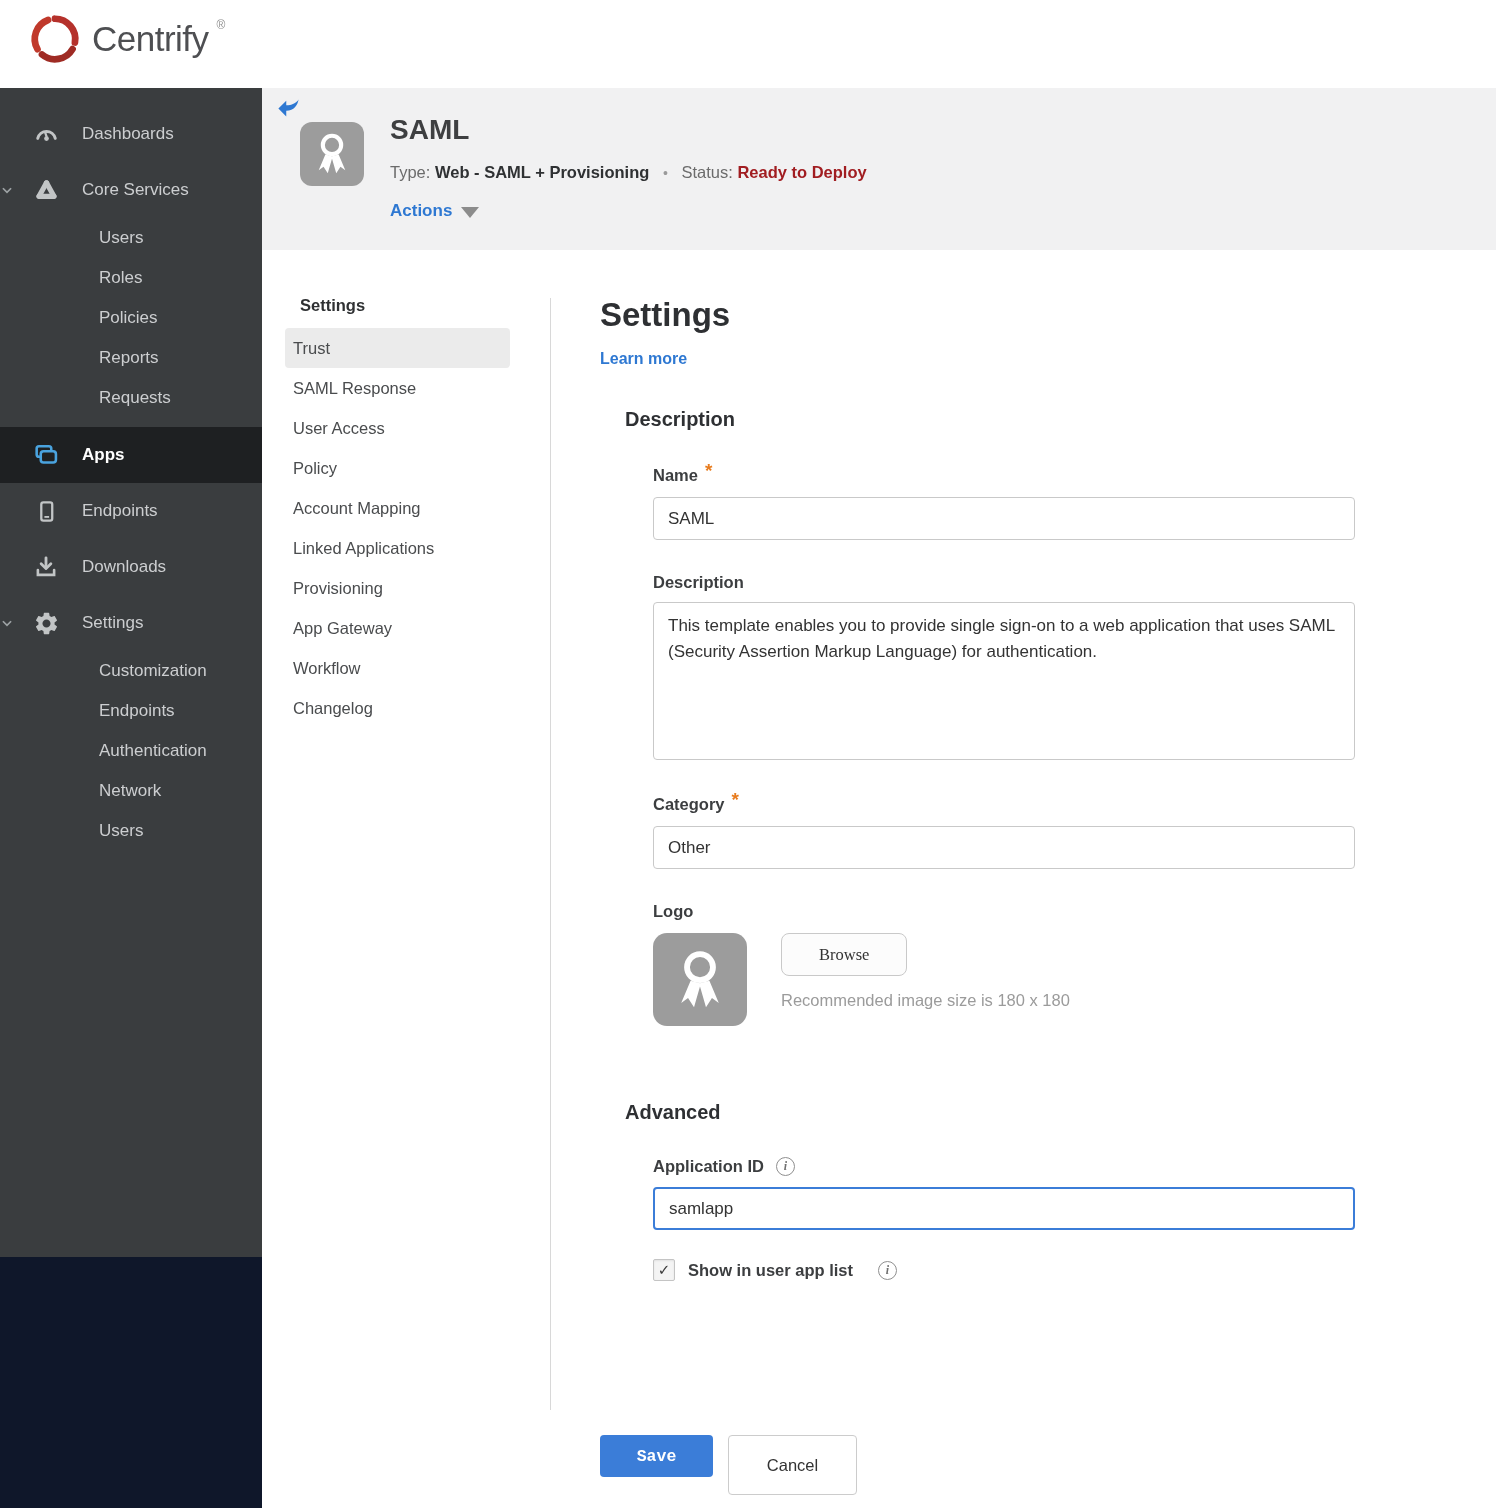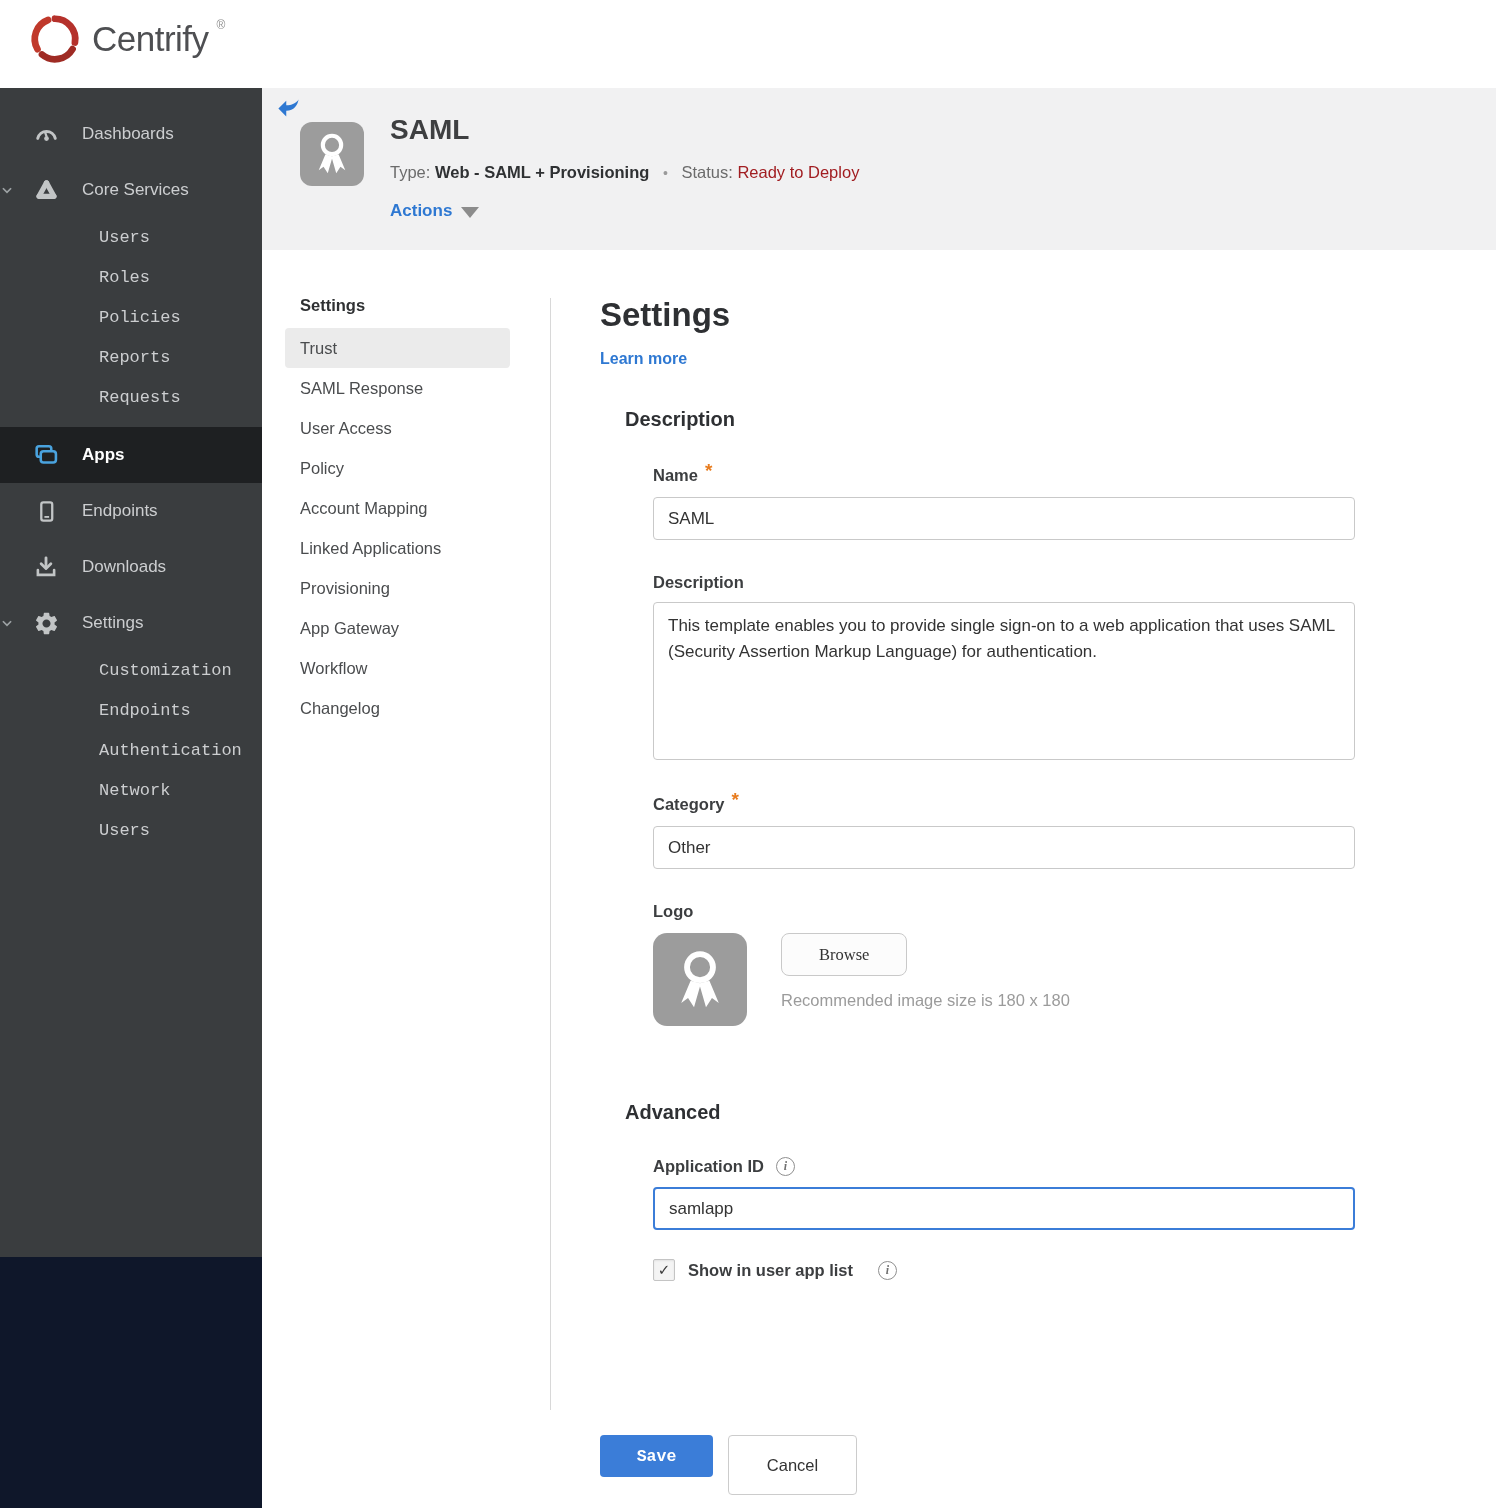--- a/index.html
+++ b/index.html
@@ -14,42 +14,42 @@
   .brand-name { font-size: 35px; color: #4e4f52; letter-spacing: -0.5px; }
   .brand-reg { font-size: 12px; color: #8f8f8f; align-self: flex-start; margin: 6px 0 0 -2px; }
   
   .sidebar { position: absolute; top: 88px; left: 0; width: 262px; height: 1169px;
              background: #3a3d3f; padding-top: 18px; }
   .nav-item { position: relative; height: 56px; display: flex; align-items: center; cursor: pointer; }
   .nav-icon { position: absolute; left: 32px; width: 28px; height: 28px; display: flex; align-items: center; justify-content: center; }
   .nav-label { margin-left: 82px; font-size: 17px; color: #ccced0; }
   .nav-item.active { background: #1e2022; margin-top: 9px; }
   .nav-item.active .nav-label { color: #ffffff; font-weight: 700; }
-  .nav-child { height: 40px; line-height: 40px; padding-left: 99px; font-size: 17px; color: #ccced0; cursor: pointer; font-family: Liberation Mono, monospace; }
+  .nav-child { height: 40px; line-height: 40px; padding-left: 99px; font-size: 17px; color: #ccced0; cursor: pointer; }
   .group-chevron { position: absolute; left: 0px; top: 21px; width: 14px; height: 14px; }
   
   .content { position: absolute; top: 88px; left: 262px; width: 1234px; height: 1420px; background: #fff; }
   .app-header { position: relative; height: 162px; background: #f1f1f2; }
   .back { position: absolute; left: 13px; top: 7px; width: 27px; height: 27px; cursor: pointer; }
   .app-logo-sm { position: absolute; left: 38px; top: 34px; width: 64px; height: 64px;
                  background: #9c9c9c; border-radius: 12px; display: flex; align-items: center; justify-content: center; }
   .app-title { position: absolute; left: 128px; top: 26px; font-size: 28px; font-weight: 700; color: #3e3f41; margin: 0; }
   .type-line { position: absolute; left: 128px; top: 75px; font-size: 16.5px; color: #6b6b6b; }
   .type-line .strong { color: #2f3133; font-weight: 700; }
   .dot-sep { color: #9a9a9a; margin: 0 9px; font-size: 14px; }
-  .status-value { color: #a11d21; font-weight: 400; }
+  .status-value { color: #a11d21; font-weight: 700; }
   .actions { position: absolute; left: 128px; top: 113px; font-size: 17px; font-weight: 700; color: #2e78d2;
              display: flex; align-items: center; gap: 9px; cursor: pointer; }
   .tri-down { width: 0; height: 0; border-left: 9px solid transparent; border-right: 9px solid transparent;
               border-top: 11px solid #8c8c8c; margin-top: 2px; }
   
   .main { position: relative; height: 1258px; }
   .subnav { position: absolute; left: 23px; top: 46px; width: 225px; }
   .subnav-heading { font-size: 16.5px; font-weight: 700; color: #2f3133; padding-left: 15px; margin-bottom: 13px; }
-  .subnav-item { height: 40px; line-height: 40px; padding-left: 15px; font-size: 16.5px; color: #4a4c4e;
+  .subnav-item { height: 40px; line-height: 40px; padding-left: 8px; font-size: 16.5px; color: #4a4c4e;
                  cursor: pointer; border-radius: 4px; }
   .subnav-item.active { background: #ebebeb; }
   .vdivider { position: absolute; left: 288px; top: 48px; width: 1px; height: 1112px; background: #d8d8d8; }
   .form-col { position: absolute; left: 338px; top: 46px; width: 770px; }
   .form-title { font-size: 33px; font-weight: 700; color: #2e3033; margin: 0 0 16px; }
   .learn-more { font-size: 16px; font-weight: 700; color: #2e78d2; cursor: pointer; text-decoration: none; display: inline-block; }
   .section-heading { font-size: 20px; font-weight: 700; color: #2e3033; margin: 40px 0 0 25px; }
   .section-heading.advanced { margin-top: 75px; }
   .field-label { font-size: 16.5px; font-weight: 700; color: #3c3e40; margin: 33px 0 0 53px;
                  display: flex; align-items: center; }

